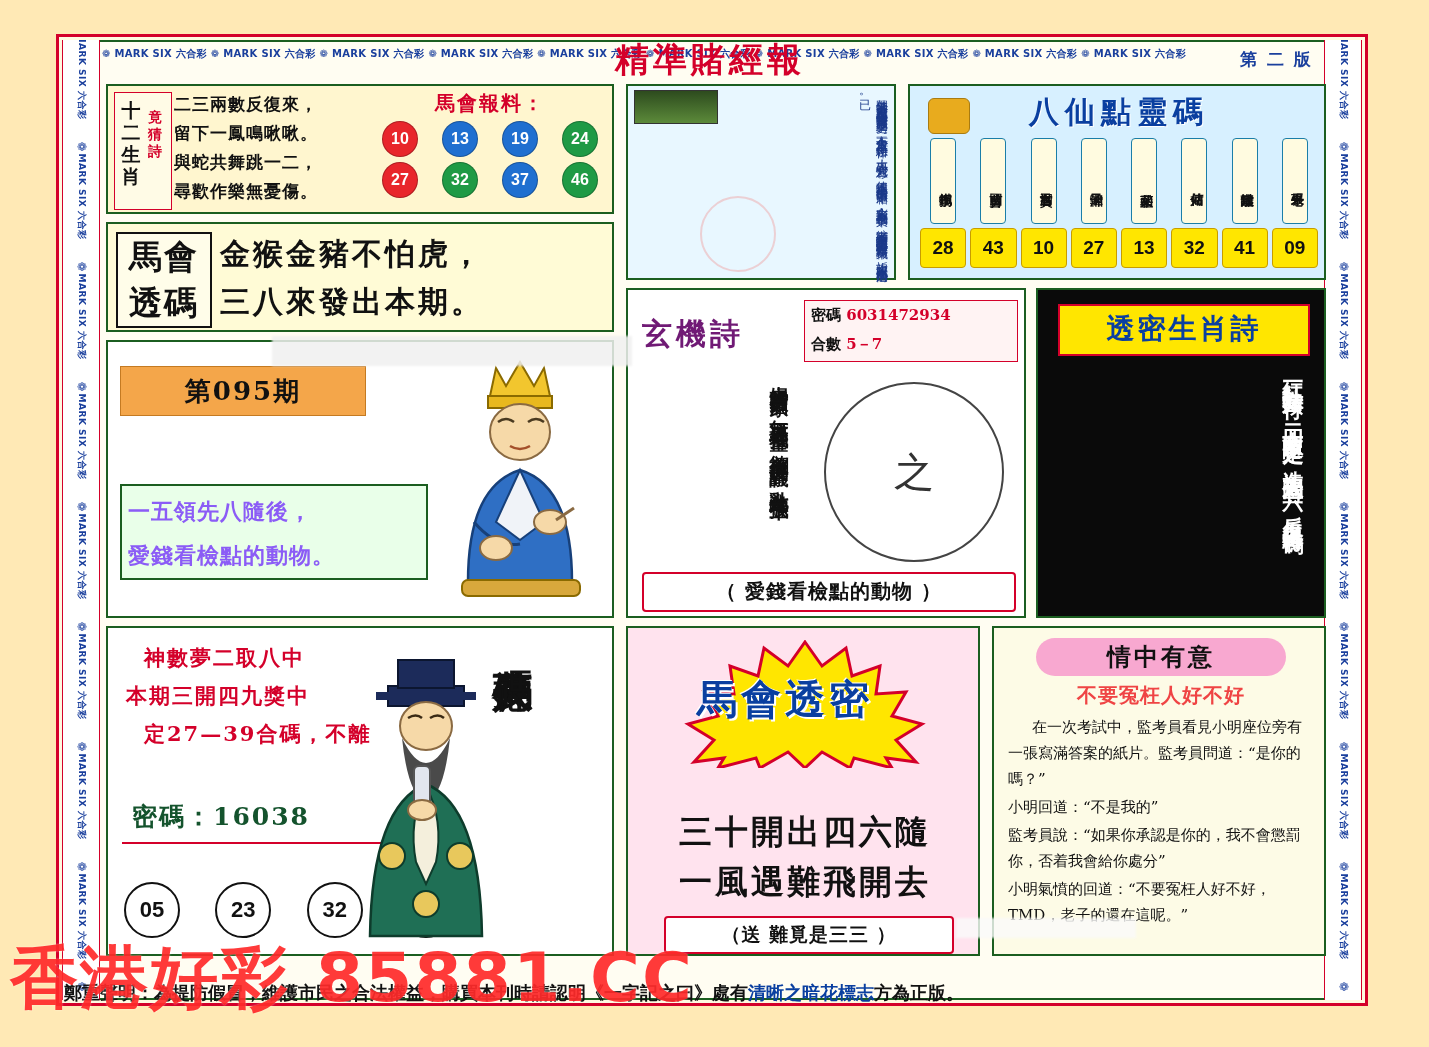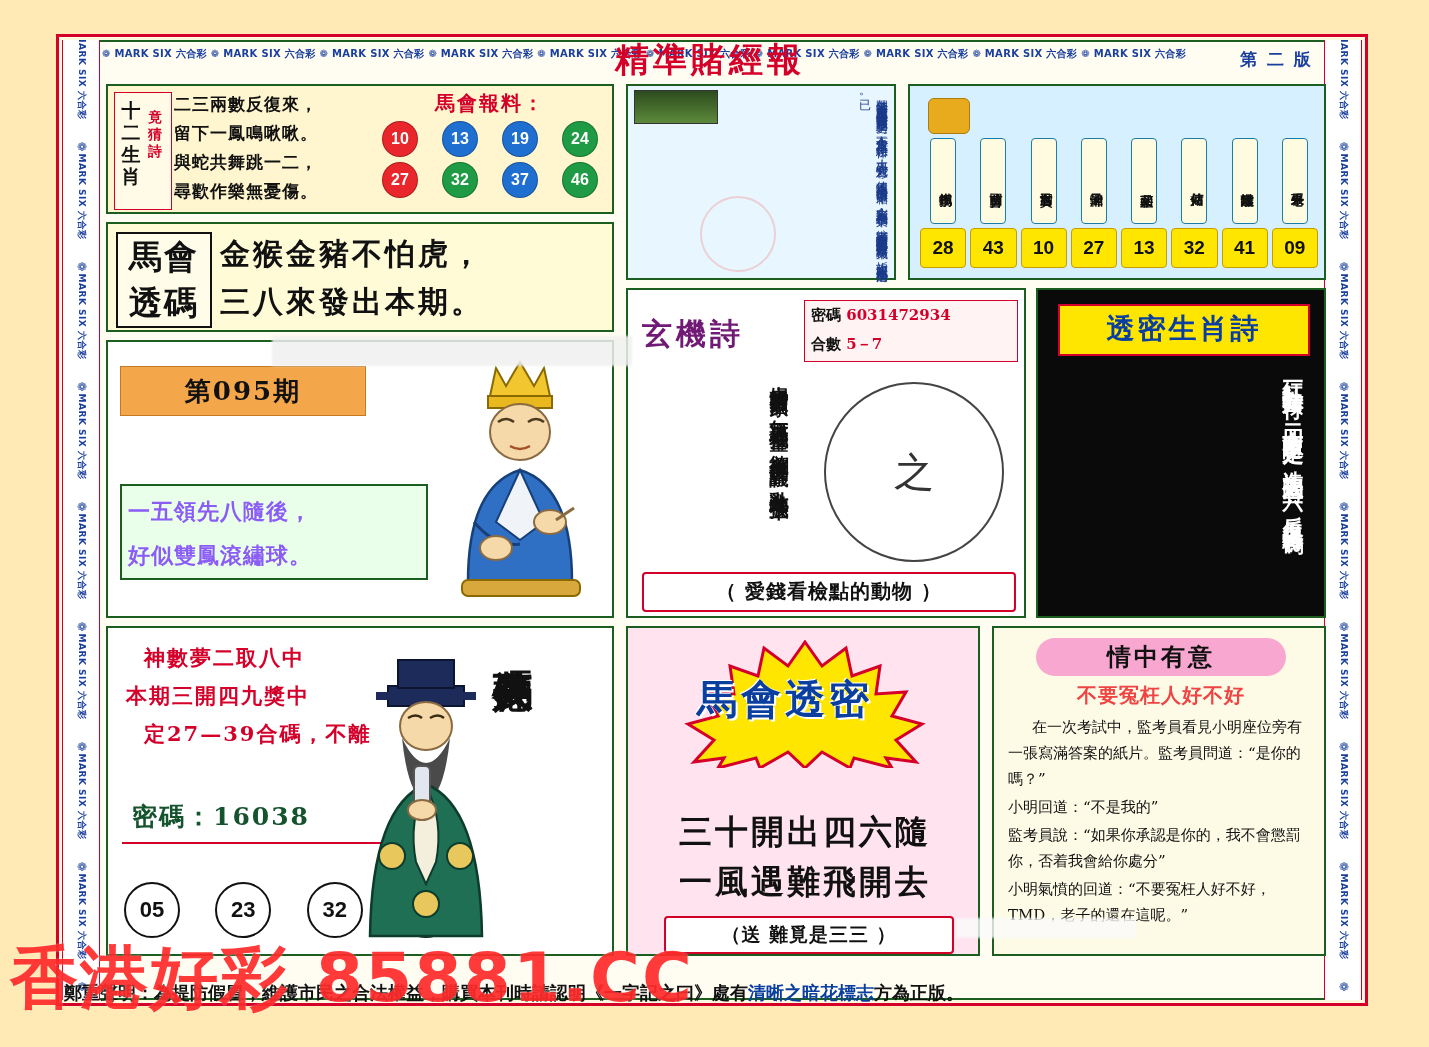--- a/index.html
+++ b/index.html
@@ -443,20 +443,21 @@
   </div>
 
   <div class="panel" id="panelB">
     <div class="vtext">外圍博香港六合彩之風在祖國大陸有越來越蔓延之勢，有不少人放下工作不思耕作，專心研究六合彩，使得本不富裕的生活雪中添霜，六合彩彩本為福利事業，編者顯不希望讀者把賭外圍辦合彩作為職業，祈望大家以此作為消遣而已。</div>
     <div class="pic"></div>
     <div class="stamp"></div>
   </div>
 
   <div class="panel" id="panelC">
     <div class="veg"></div>
+    <div class="hd">八仙點靈碼</div>
     <div class="cells">
       <div class="cell">
         <div class="nm">鐵拐李</div>
         <div class="nb">28</div>
       </div>
       <div class="cell">
         <div class="nm">曹國舅</div>
         <div class="nb">43</div>
       </div>
       <div class="cell">
@@ -491,21 +492,21 @@
     <div class="txt">
       <div>金猴金豬不怕虎，</div>
       <div>三八來發出本期。</div>
     </div>
   </div>
 
   <div class="panel" id="panelE">
     <div class="issue">第095期</div>
     <div class="poem">
       <div>一五領先八隨後，</div>
-      <div>好似雙鳳滾繡球。</div>
+      <div>愛錢看檢點的動物。</div>
     </div>
     <svg class="deity1" viewBox="0 0 170 262">
 
       <path d="M52 44 L58 16 L68 34 L82 10 L96 34 L106 16 L112 44 Z" fill="#f2c62e" stroke="#8a6a00" stroke-width="2"></path>
       <rect x="50" y="44" width="64" height="12" fill="#e8b81e" stroke="#8a6a00" stroke-width="2"></rect>
 
       <ellipse cx="82" cy="80" rx="30" ry="28" fill="#f6d9a8" stroke="#8a6a42" stroke-width="2"></ellipse>
       <path d="M60 70 q8 -6 16 0" stroke="#4a3a20" stroke-width="2.5" fill="none"></path>
       <path d="M90 70 q8 -6 16 0" stroke="#4a3a20" stroke-width="2.5" fill="none"></path>
       <path d="M72 94 q10 6 20 0" stroke="#a4502a" stroke-width="2.5" fill="none"></path>

